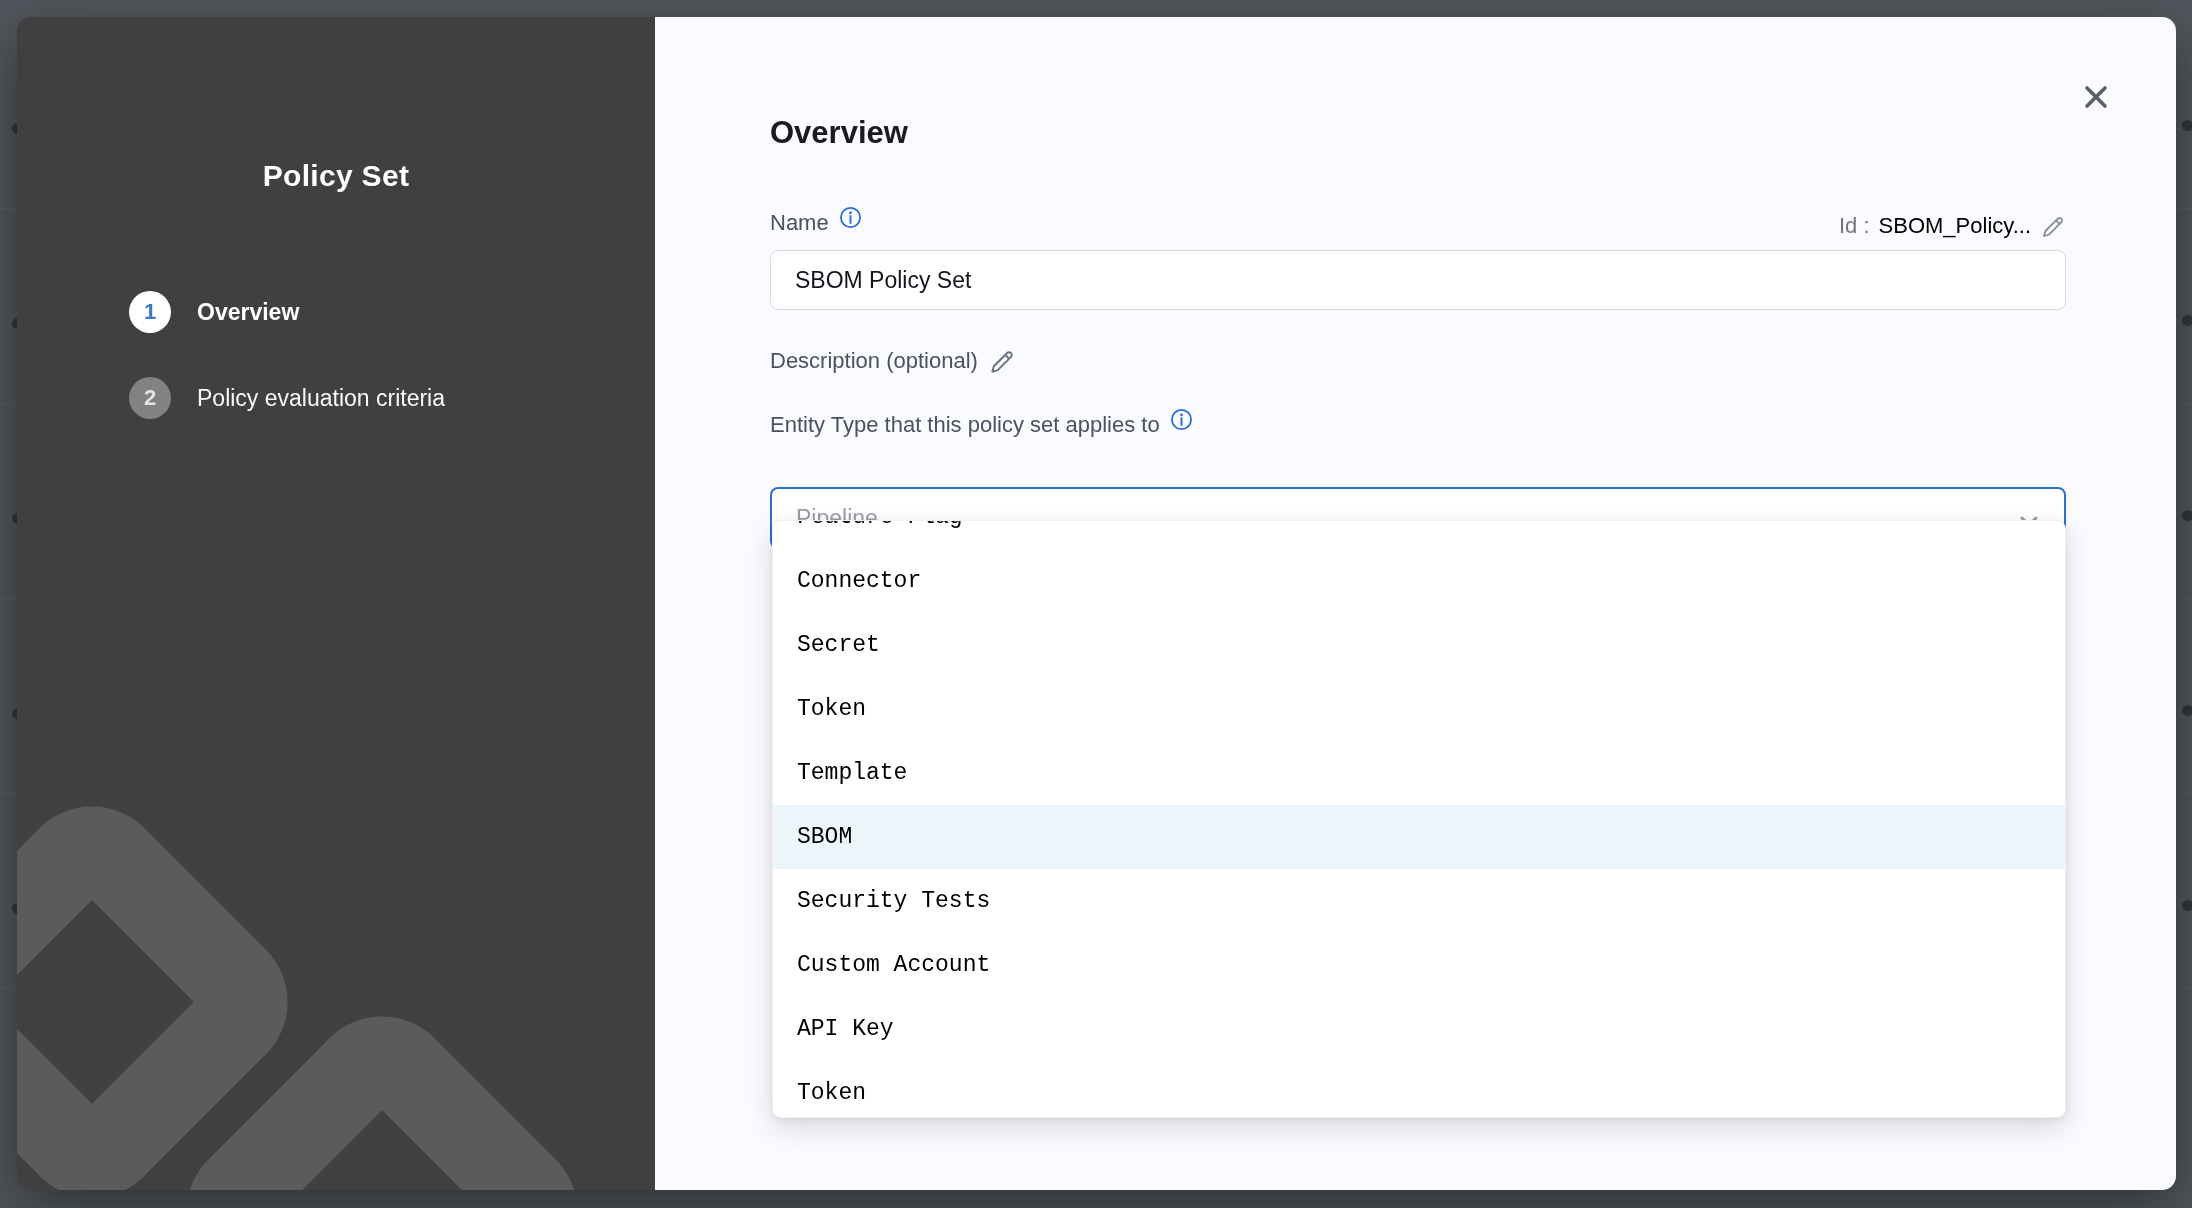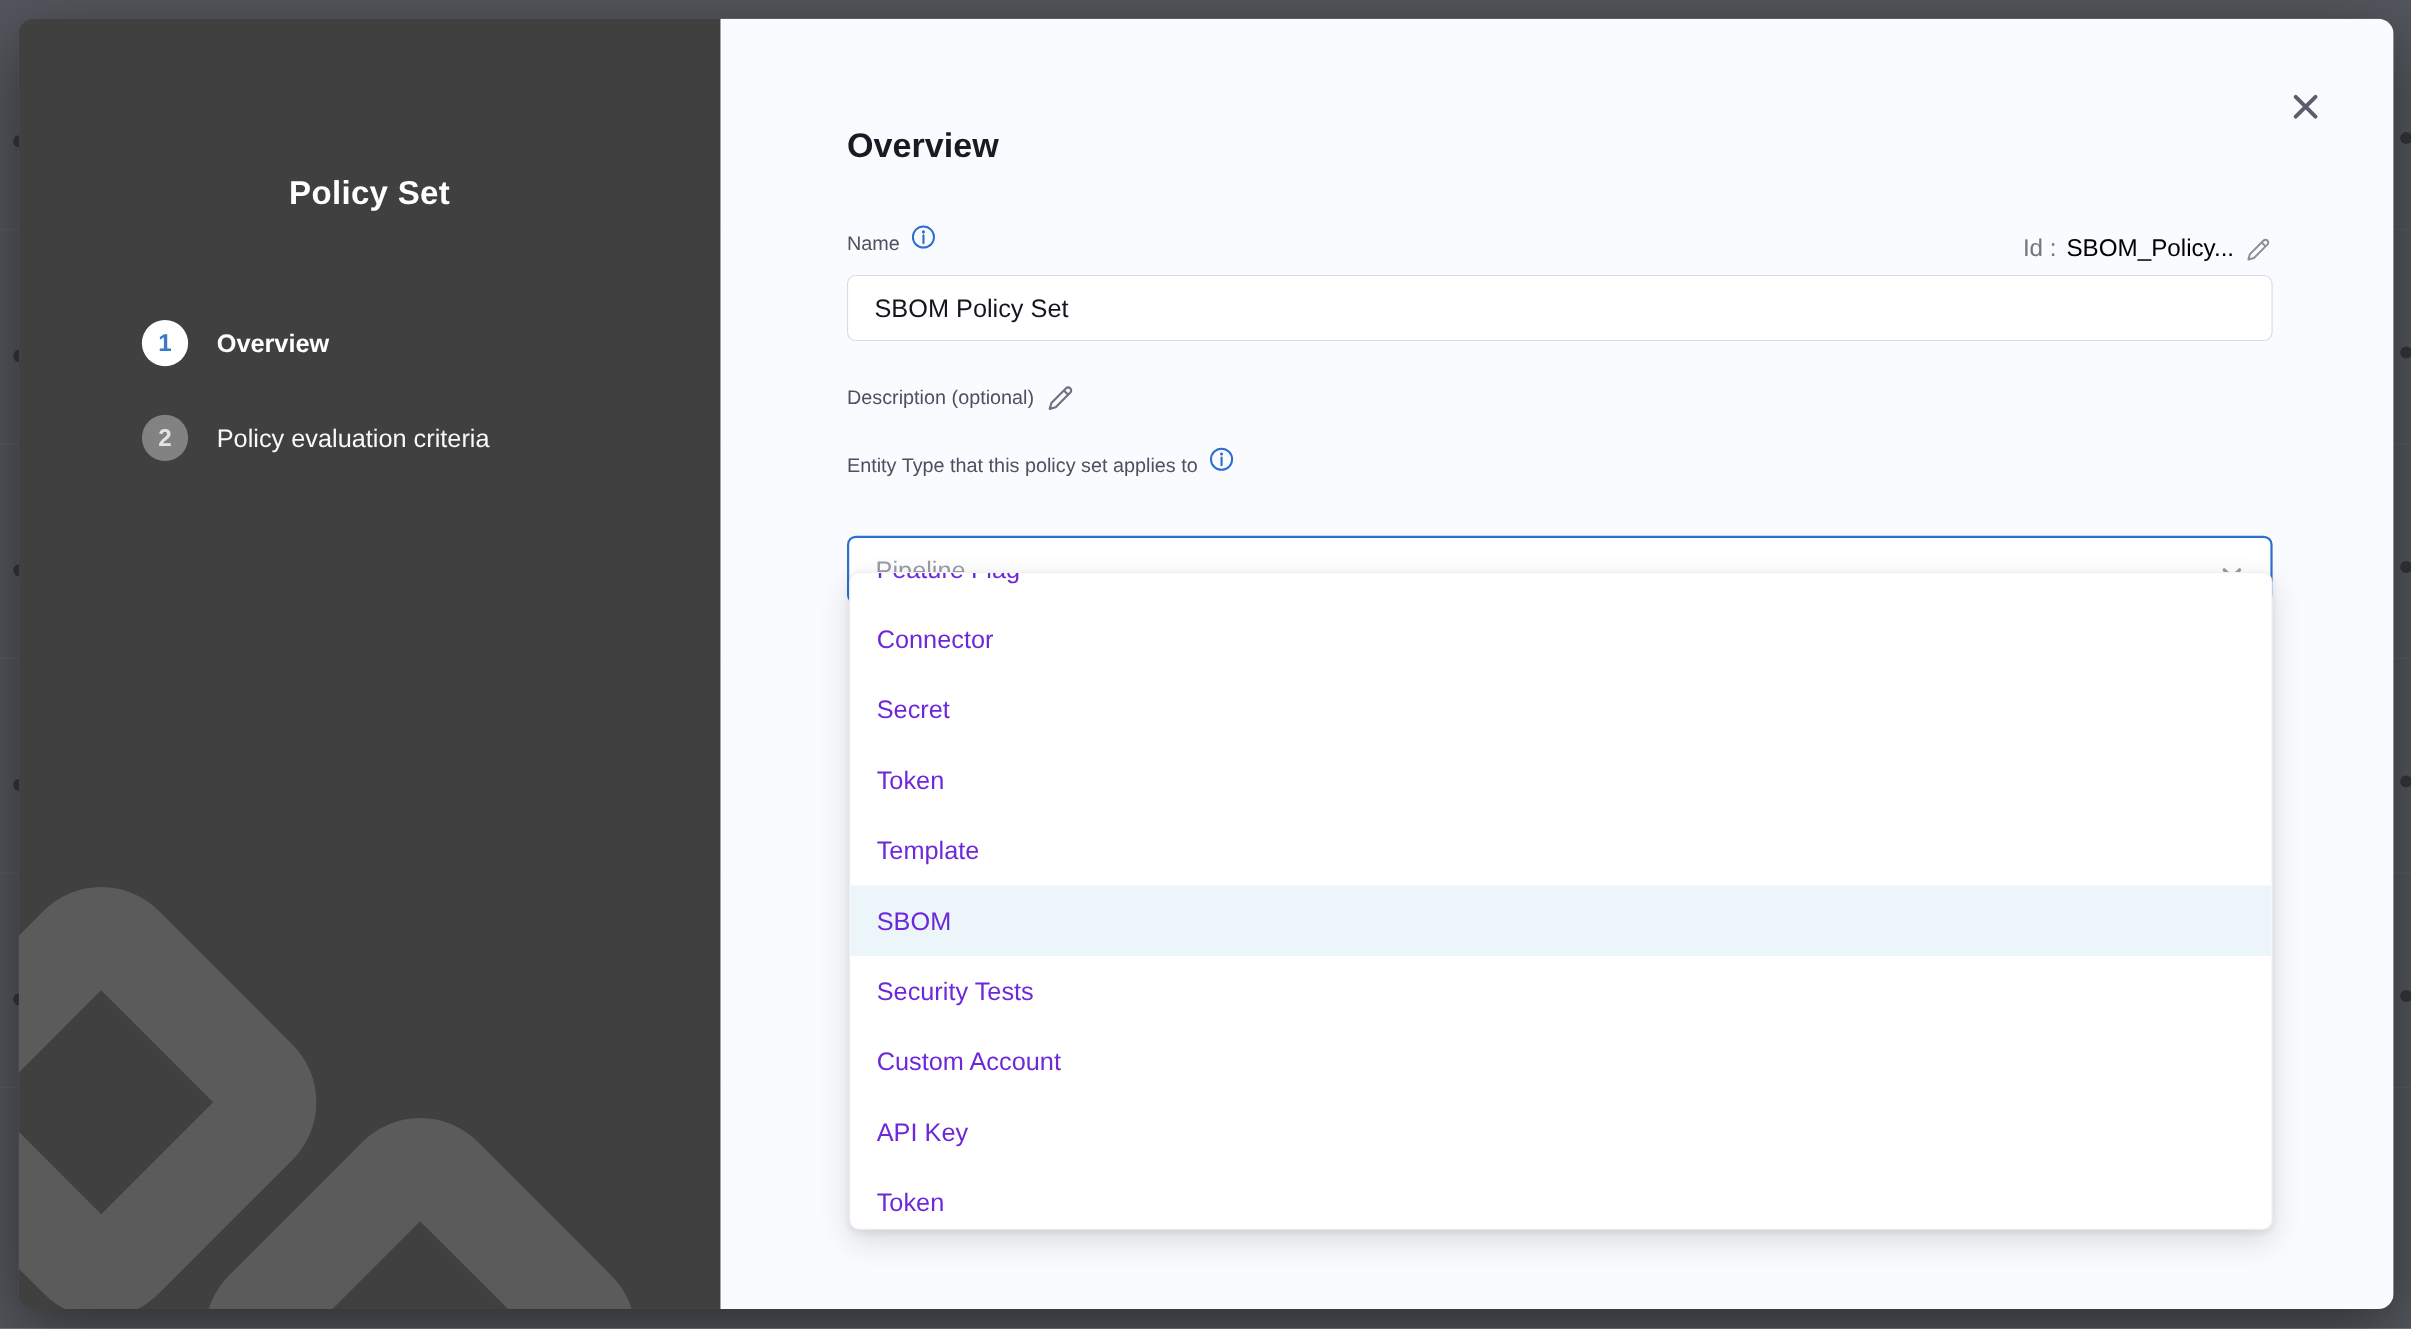--- a/index.html
+++ b/index.html
@@ -54,21 +54,21 @@
   .close-btn {
     position:absolute; top:56px; right:56px; width:48px; height:48px;
     display:flex; align-items:center; justify-content:center;
     background:transparent; border:none; cursor:pointer;
   }
   .content { position:absolute; left:115px; top:0; width:1296px; height:100%; }
 
   .panel-heading { position:absolute; top:98px; left:0; font-size:31px; font-weight:700; color:#191a23; }
 
   .field-label-row { position:absolute; display:flex; align-items:center; gap:10px; }
-  .field-label { font-size:18px; font-weight:500; color:#4c5161; }
+  .field-label { font-size:22px; font-weight:500; color:#4c5161; }
   .name-row   { top:193px; left:0; }
   .desc-row   { top:330px; left:0; }
   .entity-row { top:395px; left:0; }
   .info-icon   { transform:translateY(-6px); }
   .pencil-icon { transform:translateY(1px); cursor:pointer; }
 
   .id-group { position:absolute; top:196px; right:0; display:flex; align-items:center; gap:9px; }
   .id-prefix { font-size:22px; color:#74757c; }
   .id-link   { font-size:22px; color:#000000; text-decoration:none; cursor:pointer; }
 
@@ -87,21 +87,21 @@
   .select-chevron { position:absolute; right:20px; top:17px; }
 
   .dropdown {
     position:absolute; top:503px; left:2px; width:1294px; height:598px;
     background:#ffffff; border:1px solid #eef0f4; border-radius:9px;
     overflow:hidden;
     box-shadow: 0 10px 28px rgba(31,33,40,0.15), 0 2px 6px rgba(31,33,40,0.08);
   }
   .dd-item {
     height:64px; display:flex; align-items:center; padding:0 24px;
-    font-size:23px; color:#6d28d9; cursor:pointer;
+    font-size:23px; color:#000000; cursor:pointer;font-family:Liberation Mono, monospace;
   }
   .dd-item.partial     { margin-top:-36px; }
   .dd-item.highlighted { background:#ecf6fa; }
 </style>
 </head>
 <body>
 
 <div>
   <div class="bg-line" style="top:208px"></div>
   <div class="bg-line" style="top:403px"></div>

